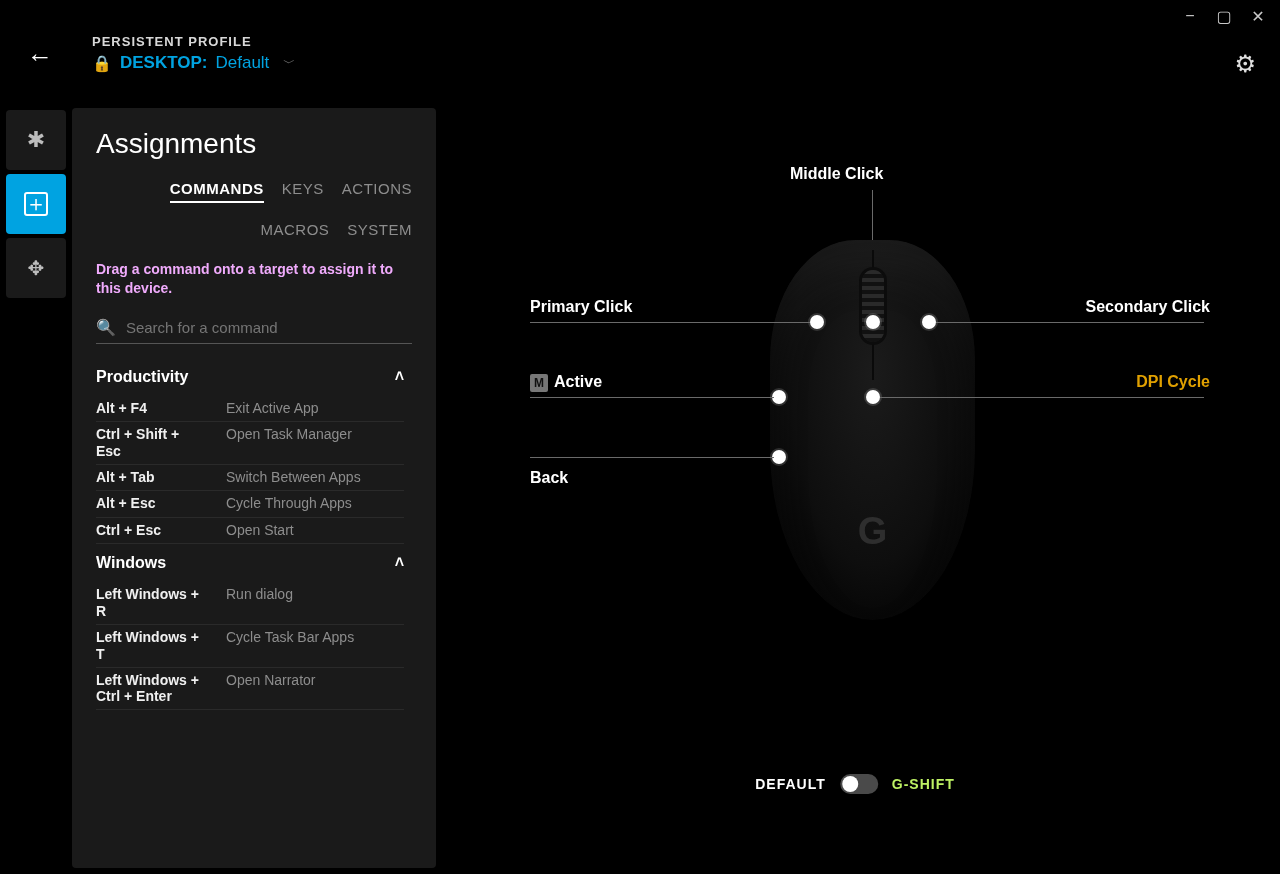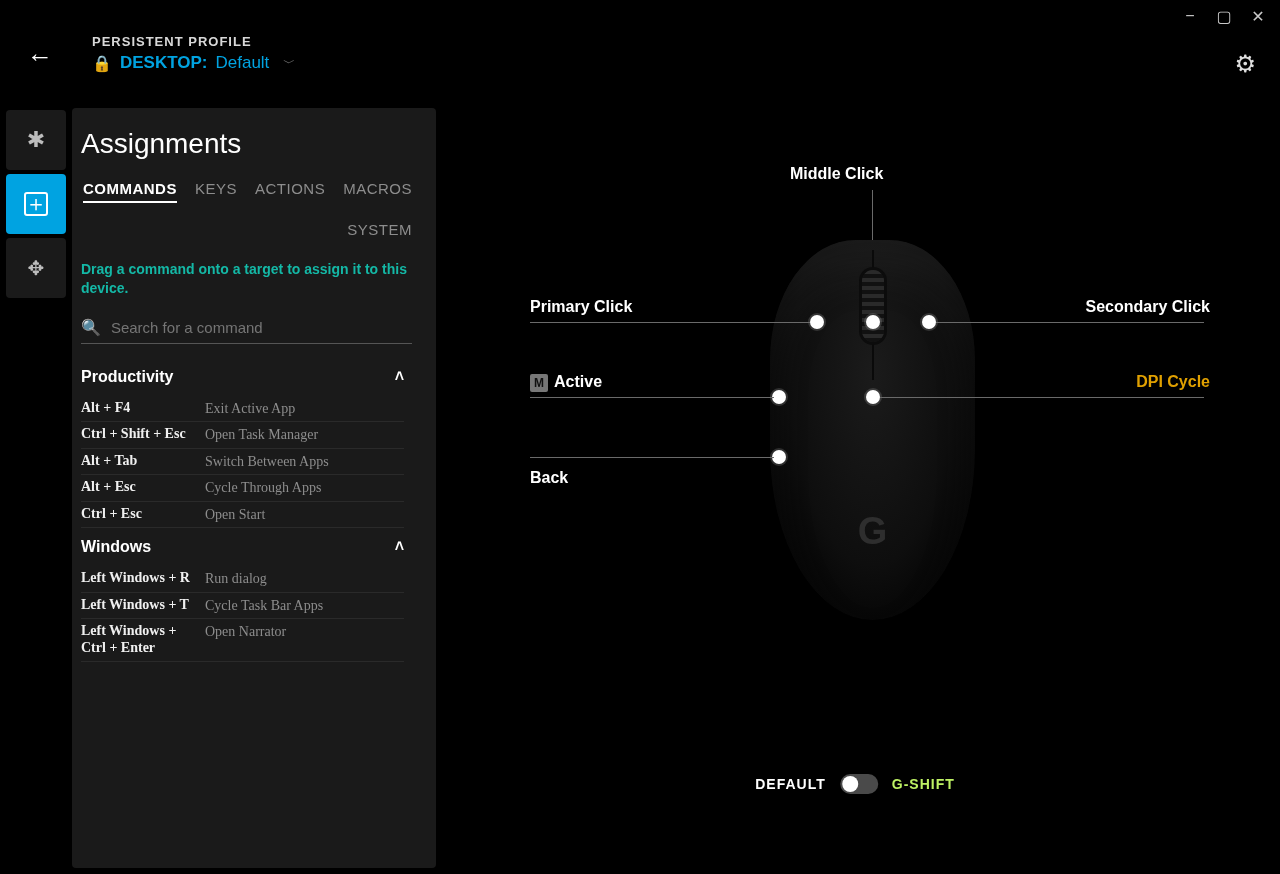--- a/index.html
+++ b/index.html
@@ -21,33 +21,33 @@
   .profile-label { font-size:13px; letter-spacing:1px; color:#d8d8d8; font-weight:600;}
   .profile-row { display:flex; align-items:center; gap:8px; margin-top:4px;}
   .profile-row .lock { color:#6e6e6e; }
   .profile-desktop { color:#00a3e1; font-weight:600; font-size:17px;}
   .profile-default { color:#00a3e1; font-size:17px;}
   .chevd { color:#777; font-size:12px; margin-left:6px;}
   .gear { position:absolute; top:50px; right:24px; color:#e0e0e0;}
   .sidebar { position:absolute; left:6px; top:110px; width:62px; display:flex; flex-direction:column; gap:4px;}
   .side-btn { width:60px; height:60px; border-radius:4px; display:flex; align-items:center; justify-content:center; color:#bdbdbd; background:#1a1a1a;}
   .side-btn.active { background:#00a3e1; color:#fff;}
-  .panel { position:absolute; left:72px; top:108px; width:364px; height:760px; background:#1a1a1a; border-radius:4px; padding:20px 24px 0 9px; overflow:hidden;}
+  .panel { position:absolute; left:72px; top:108px; width:364px; height:760px; background:#1a1a1a; border-radius:4px; padding:20px 24px 0 24px; overflow:hidden;}
   .panel h1 { font-size:28px; font-weight:500; margin-bottom:20px;}
   .tabs { display:flex; flex-wrap:wrap; gap:18px 18px; margin-bottom:18px;justify-content:flex-end;}
   .tab { font-size:15px; color:#8d8d8d; letter-spacing:0.5px; padding-bottom:4px; cursor:pointer;}
   .tab.active { color:#fff; border-bottom:2px solid #fff; font-weight:600;}
-  .hint { font-size:14px; color:#14b8a6; font-weight:600; line-height:1.35; margin-bottom:14px;}
+  .hint { font-size:14px; color:#f0abfc; font-weight:600; line-height:1.35; margin-bottom:14px;}
   .search { display:flex; align-items:center; border-bottom:1px solid #555; padding:6px 0; margin-bottom:14px;}
   .search input { flex:1; background:transparent; border:none; outline:none; color:#ccc; font-size:15px; margin-left:10px;}
   .cmdlist { height:540px; overflow-y:auto; padding-right:8px;}
   .cmdlist::-webkit-scrollbar{width:6px;}
   .cmdlist::-webkit-scrollbar-thumb{background:#3a3a3a;border-radius:3px;}
   .cat-header{ display:flex; justify-content:space-between; align-items:center; padding:10px 0; font-weight:700; font-size:16px; cursor:pointer;}
-  .cmd-row{ display:flex; gap:14px; padding:4px 0; border-bottom:1px solid #2a2a2a;font-family:Liberation Serif, serif;}
+  .cmd-row{ display:flex; gap:20px; padding:4px 0; border-bottom:1px solid #2a2a2a;}
   .cmd-key{ width:110px; font-size:14px; font-weight:700; color:#f0f0f0; line-height:1.2;}
   .cmd-desc{ flex:1; font-size:14px; color:#8d8d8d; line-height:1.25;}
   
   .mousearea{ position:absolute; left:450px; top:110px; right:20px; bottom:20px;}
   .mouse-body{ position:absolute; left:320px; top:130px; width:205px; height:380px;
                background:radial-gradient(ellipse at 50% 35%, #1b1b1b 0%, #0e0e0e 55%, #000 85%);
                border-radius:100px 100px 120px 120px / 140px 140px 200px 200px;
                box-shadow: inset 0 30px 40px rgba(80,80,80,0.15);}
   .scroll{ position:absolute; left:50%; top:30px; transform:translateX(-50%);
            width:22px; height:72px; background:repeating-linear-gradient(#2a2a2a,#2a2a2a 4px,#111 4px,#111 8px);

